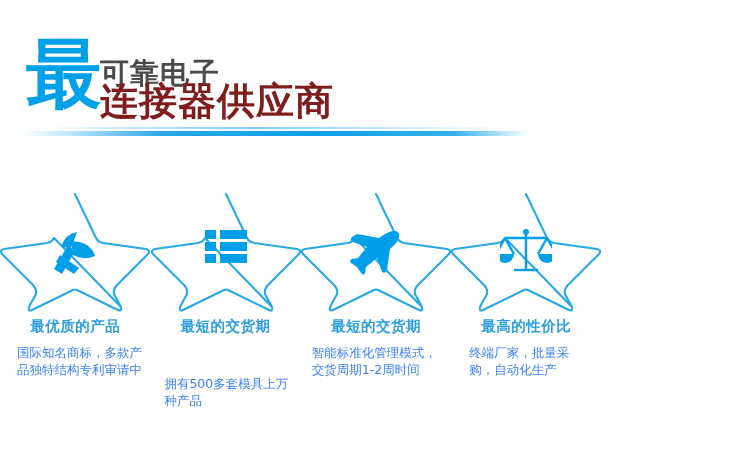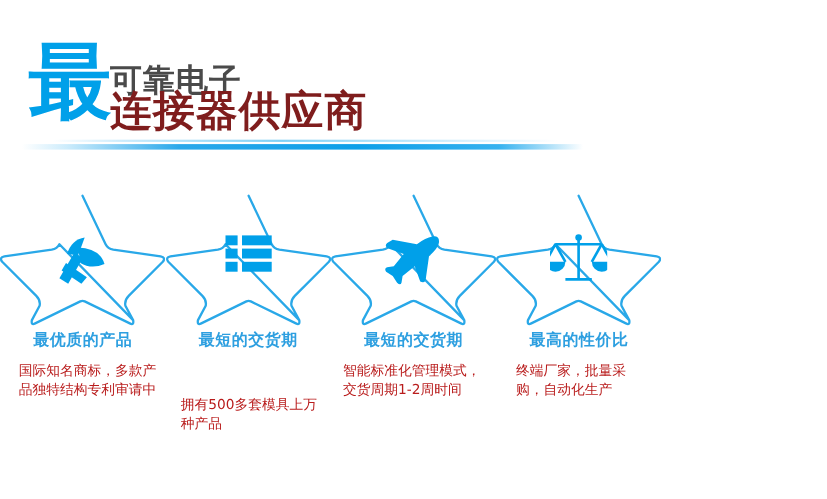--- a/index.html
+++ b/index.html
@@ -99,21 +99,21 @@
         rgba(150,215,248,0.5) 14%,
         #7fd0f5 45%,
         rgba(160,220,250,0.45) 80%,
         rgba(255,255,255,0) 100%);
   }
 
   
   .features {
     position: absolute;
     left: 0;
-    top: 172px;
+    top: 188px;
     width: 656px;
     height: 240px;
     display: flex;
   }
 
   .feature {
     width: 150.4px;
     position: relative;
     box-sizing: border-box;
   }
@@ -142,21 +142,21 @@
     color: #2d9fe0;
     font-size: 14.5px;
     line-height: 18px;
     font-weight: bold;
     letter-spacing: 0.5px;
     margin-top: 4px;
     white-space: nowrap;
   }
 
   .feature-desc {
-    color: #b91c1c;
+    color: #3b82f6;
     font-size: 12.5px;
     line-height: 17px;
     margin: 9px 0 0 0;
     padding: 0 10px 0 14px;
     text-align: left;
     letter-spacing: 0;
   }
 
   .f-1 .feature-desc { padding-left: 17px; padding-right: 6px; }
   .f-2 .feature-desc { padding-left: 14px; padding-right: 3px; margin-top: 40px; }

